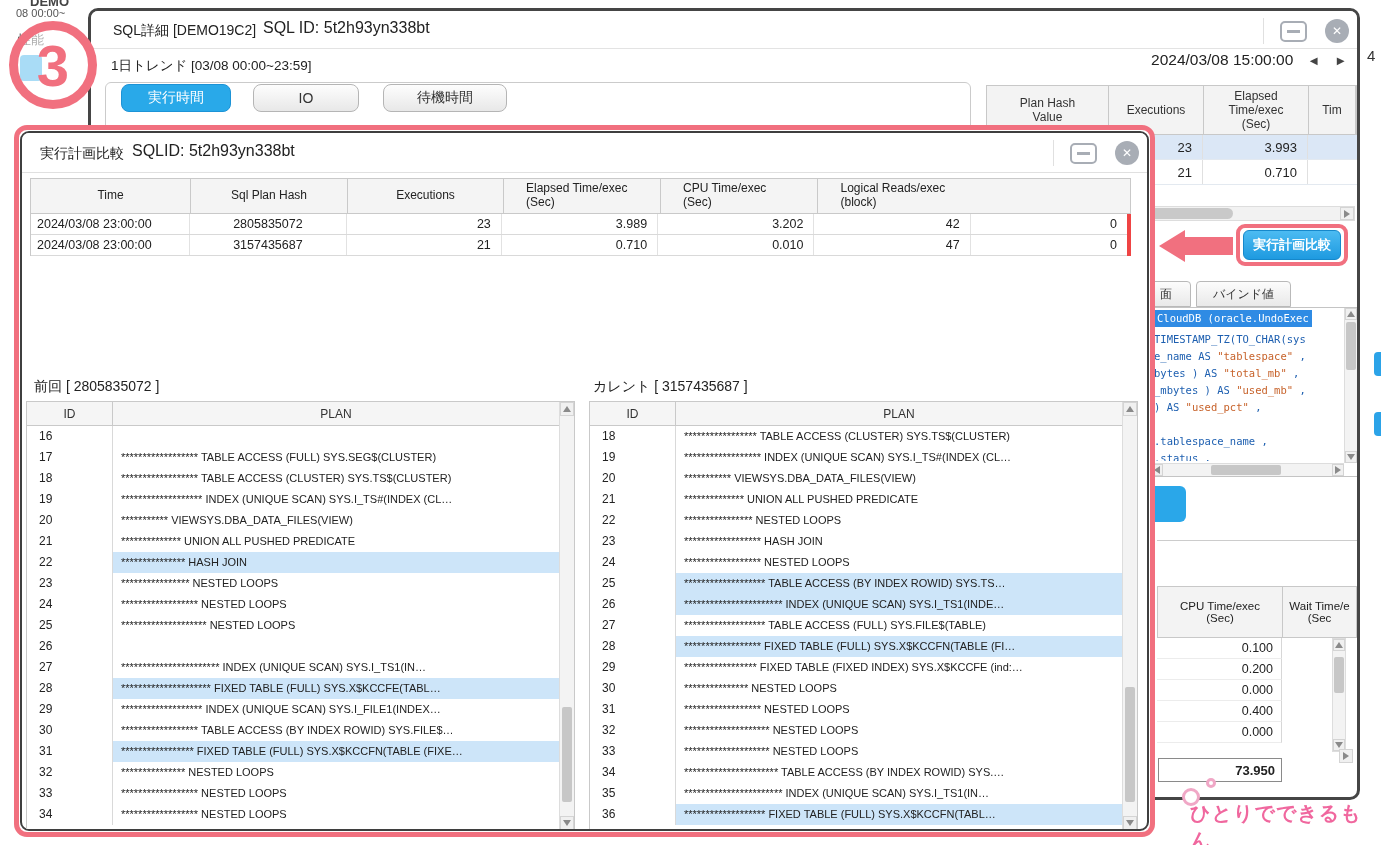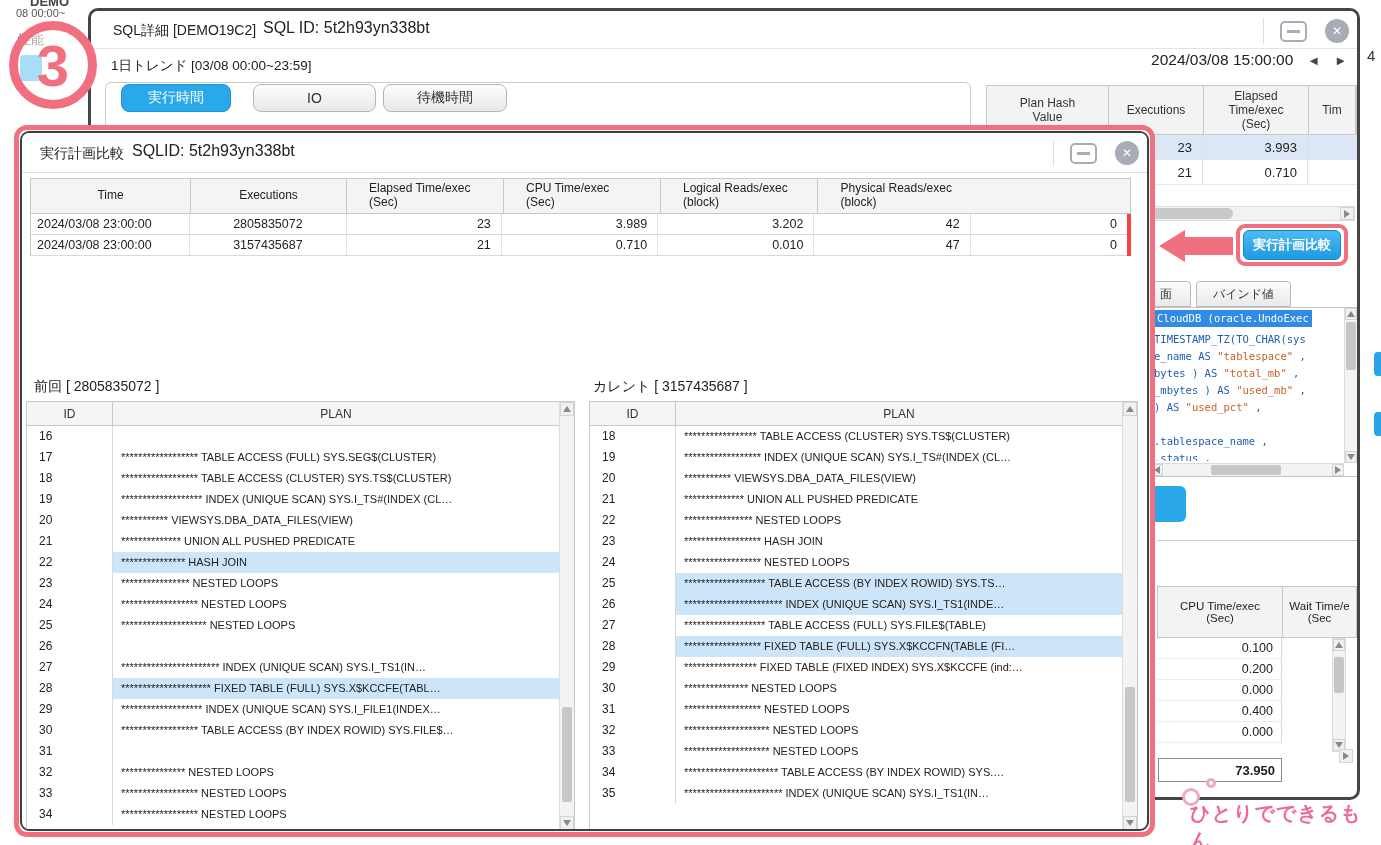--- a/index.html
+++ b/index.html
@@ -38,21 +38,21 @@
   #trend-label{position:absolute;left:20px;top:46px;font-size:13.5px;color:#222}
   #date-nav{position:absolute;right:10px;top:40px;display:flex;align-items:center;gap:14px}
   #date-text{font-size:15.5px;color:#222}
   .nav-arrow{font-size:13px;color:#444;cursor:pointer}
 
   #tabs-panel{position:absolute;left:14px;top:71px;width:866px;height:100px;border:1px solid #cbcbcb;border-radius:6px;background:#fff}
   .tab{position:absolute;top:1px;height:28px;border-radius:8px;font-size:14px;
     display:flex;align-items:center;justify-content:center;cursor:pointer;
     background:linear-gradient(#fdfdfd,#e8e8e8);border:1px solid #b5b5b5;color:#333}
   .tab.active{background:#29a9e9;border:1px solid #1d93d6;color:#fff}
-  #tab-1{left:15px;width:110px} #tab-2{left:147px;width:123px} #tab-3{left:277px;width:124px}
+  #tab-1{left:15px;width:110px} #tab-2{left:147px;width:106px} #tab-3{left:277px;width:124px}
 
   
   #stats-table{position:absolute;left:895px;top:74px;width:371px}
   .s-h{display:flex;height:50px;background:#f3f3f3;border:1px solid #c8c8c8}
   .s-h>div{border-right:1px solid #c8c8c8;display:flex;align-items:center;justify-content:center;
     font-size:12px;text-align:center;color:#333}
   .s-h1{width:122px}.s-h2{width:95px}.s-h3{width:105px}.s-h4{flex:1}
   .s-h1 span{display:inline-block;max-width:72px}
   .s-h3 span{display:inline-block;max-width:70px}
   .s-row{display:flex;height:25px;border-bottom:1px solid #e3e9f0;font-size:13px;align-items:center;cursor:pointer}
@@ -372,34 +372,34 @@
             <span>✕</span>
           </div>
       </div>
     </div>
 
     <div id="cmp-table">
       <div class="cmp-head">
         <div class="cw1">
             <span>Time</span>
           </div>
+        <div class="cw2">
+            <span>Sql Plan Hash</span>
+          </div>
         <div class="cw3">
             <span>Executions</span>
           </div>
         <div class="cw4 wrapcell">
             <span>Elapsed Time/exec (Sec)</span>
           </div>
         <div class="cw5 wrapcell">
             <span>CPU Time/exec (Sec)</span>
           </div>
         <div class="cw6 wrapcell">
             <span>Logical Reads/exec (block)</span>
-          </div>
-        <div class="cw7 wrapcell">
-            <span>Physical Reads/exec (block)</span>
           </div>
       </div>
       <div class="cmp-body">
 
           <div class="cmp-row">
             <div class="cw1 c-time">2024/03/08 23:00:00</div>
             <div class="cw2 c-hash">2805835072</div>
             <div class="cw3 c-num">23</div>
             <div class="cw4 c-num">3.989</div>
             <div class="cw5 c-num">3.202</div>
@@ -497,20 +497,21 @@
             <div class="p-plan">******************* INDEX (UNIQUE SCAN) SYS.I_FILE1(INDEX…</div>
           </div>
 
           <div class="p-row">
             <div class="p-id">30</div>
             <div class="p-plan">****************** TABLE ACCESS (BY INDEX ROWID) SYS.FILE$…</div>
           </div>
 
           <div class="p-row">
             <div class="p-id">31</div>
+            <div class="p-plan hl">***************** FIXED TABLE (FULL) SYS.X$KCCFN(TABLE (FIXE…</div>
           </div>
 
           <div class="p-row">
             <div class="p-id">32</div>
             <div class="p-plan">*************** NESTED LOOPS</div>
           </div>
 
           <div class="p-row">
             <div class="p-id">33</div>
             <div class="p-plan">****************** NESTED LOOPS</div>
@@ -622,20 +623,24 @@
           <div class="p-row">
             <div class="p-id">34</div>
             <div class="p-plan">********************** TABLE ACCESS (BY INDEX ROWID) SYS.…</div>
           </div>
 
           <div class="p-row">
             <div class="p-id">35</div>
             <div class="p-plan">*********************** INDEX (UNIQUE SCAN) SYS.I_TS1(IN…</div>
           </div>
 
+          <div class="p-row">
+            <div class="p-id">36</div>
+            <div class="p-plan hl">******************* FIXED TABLE (FULL) SYS.X$KCCFN(TABL…</div>
+          </div>
         </div>
       <div class="vscroll">
         <div class="sb-btn sb-top">
             <i class="tri-up"></i>
           </div>
         <div class="sb-thumb" style="top:285px;height:115px"></div>
         <div class="sb-btn sb-bottom">
             <i class="tri-down"></i>
           </div>
       </div>

